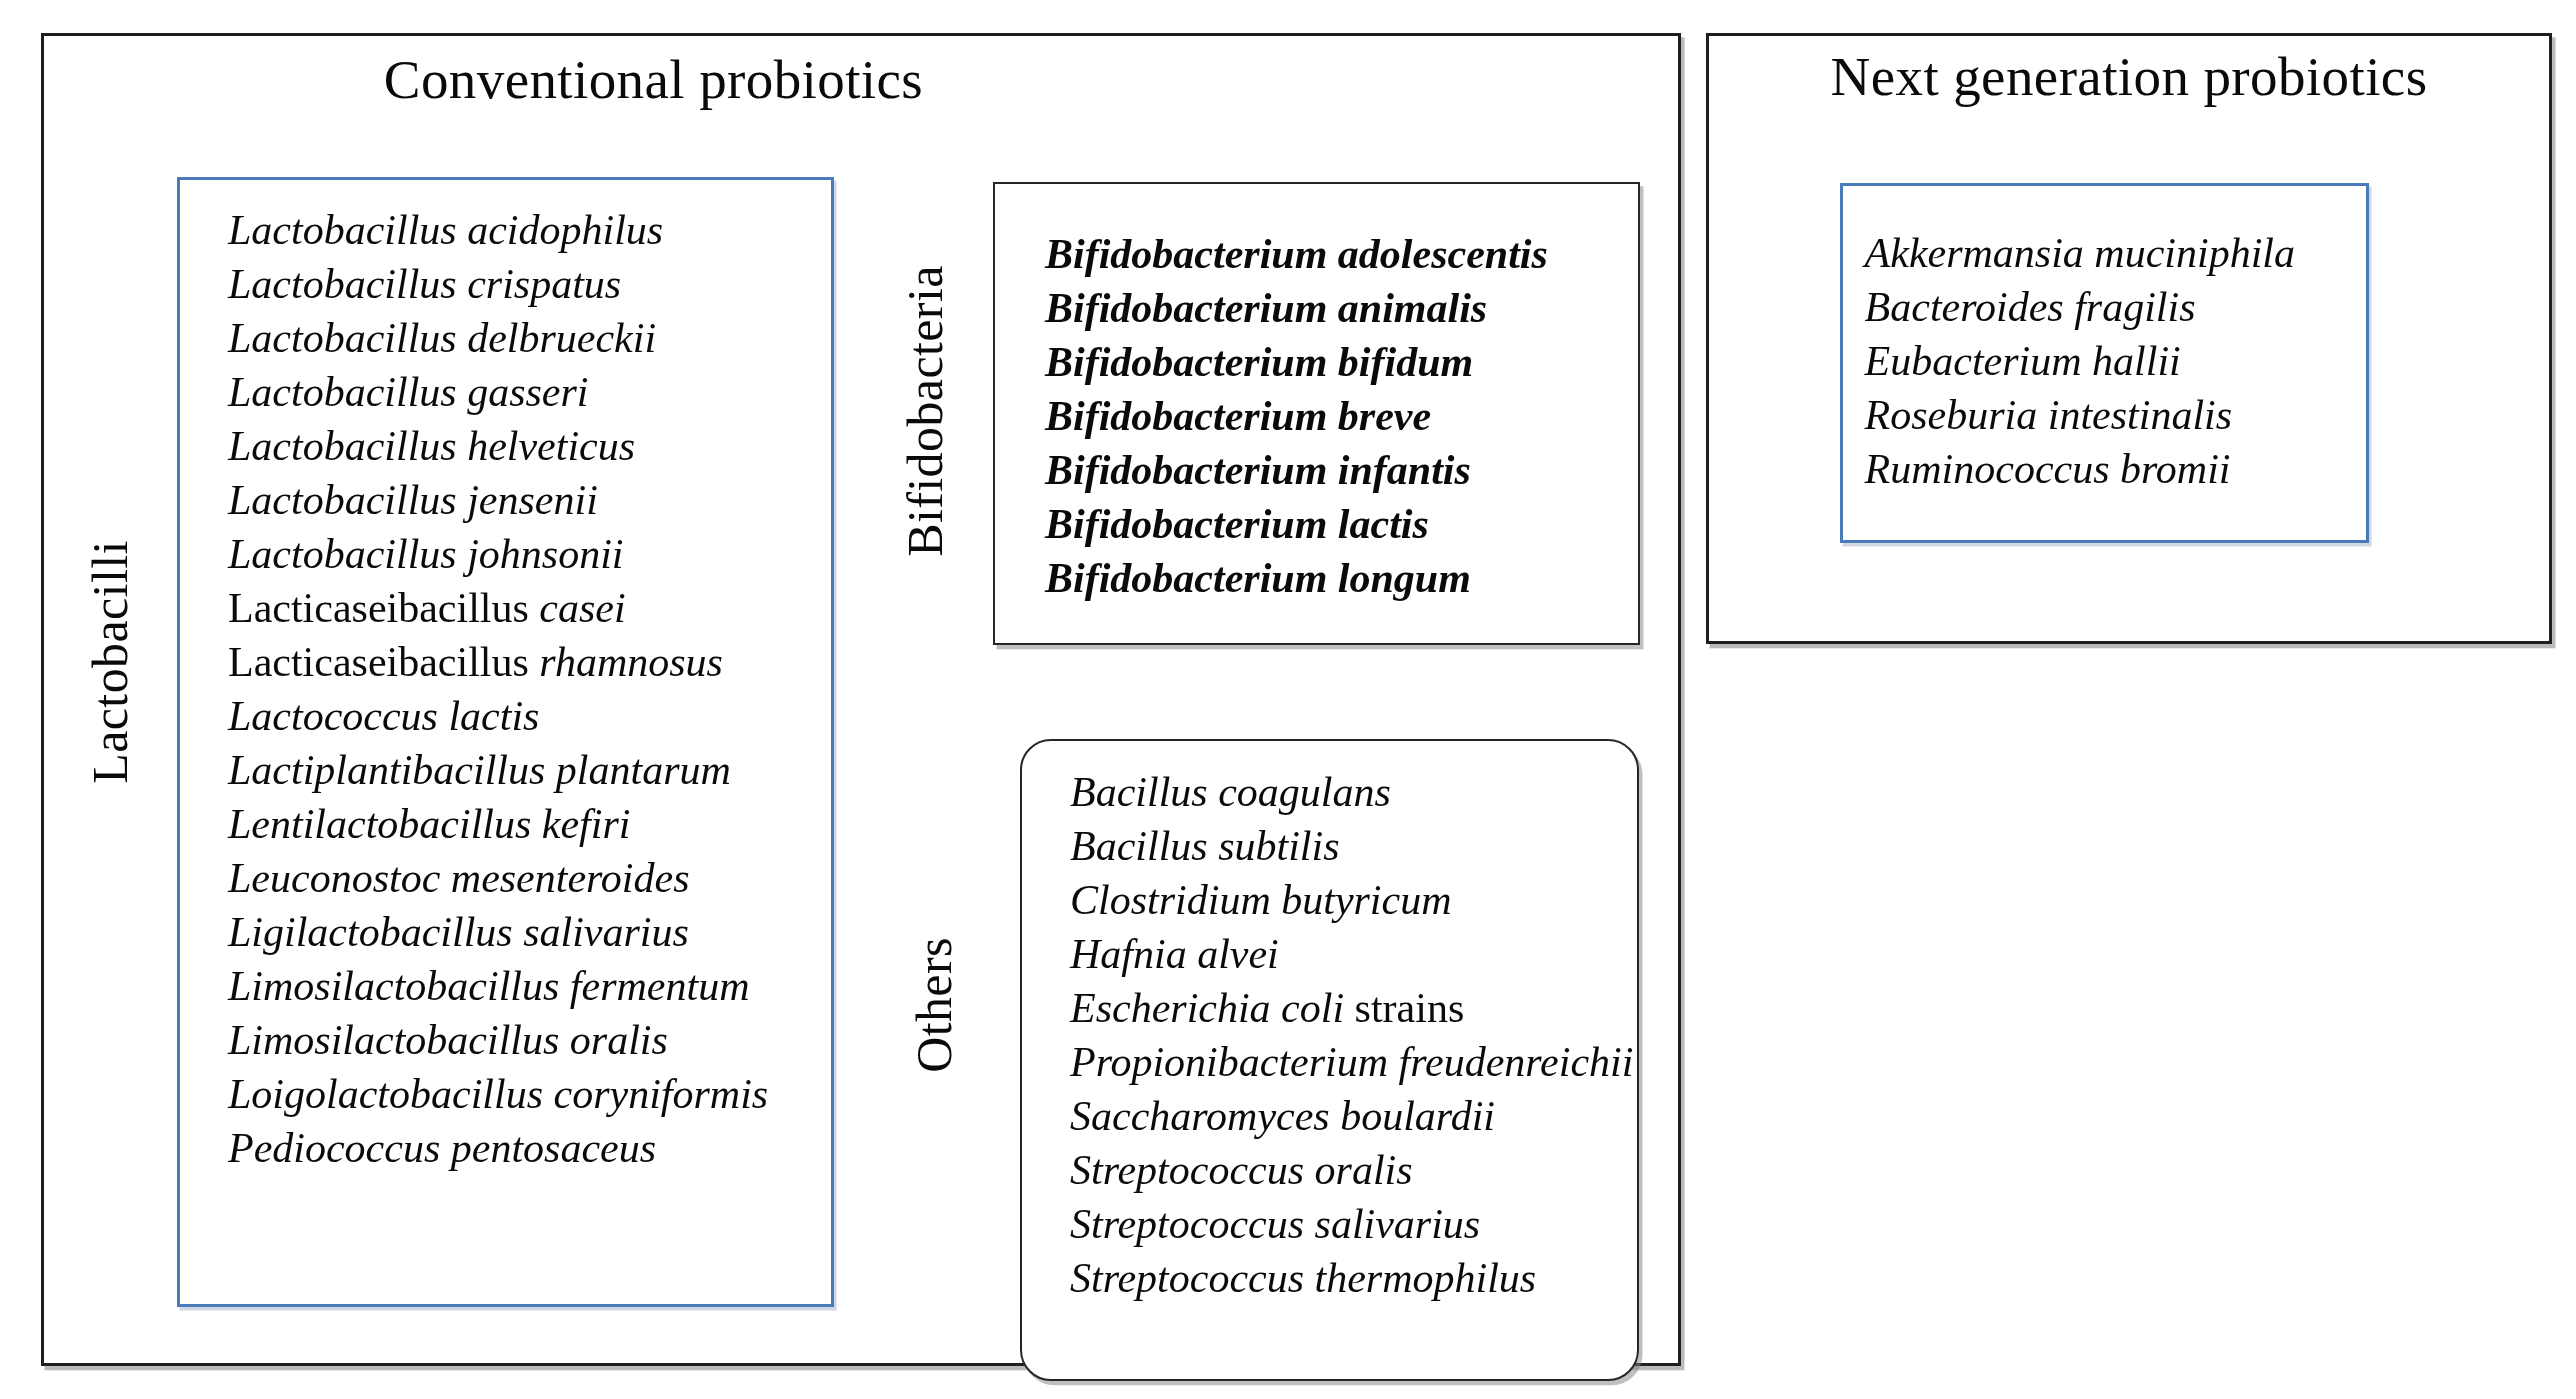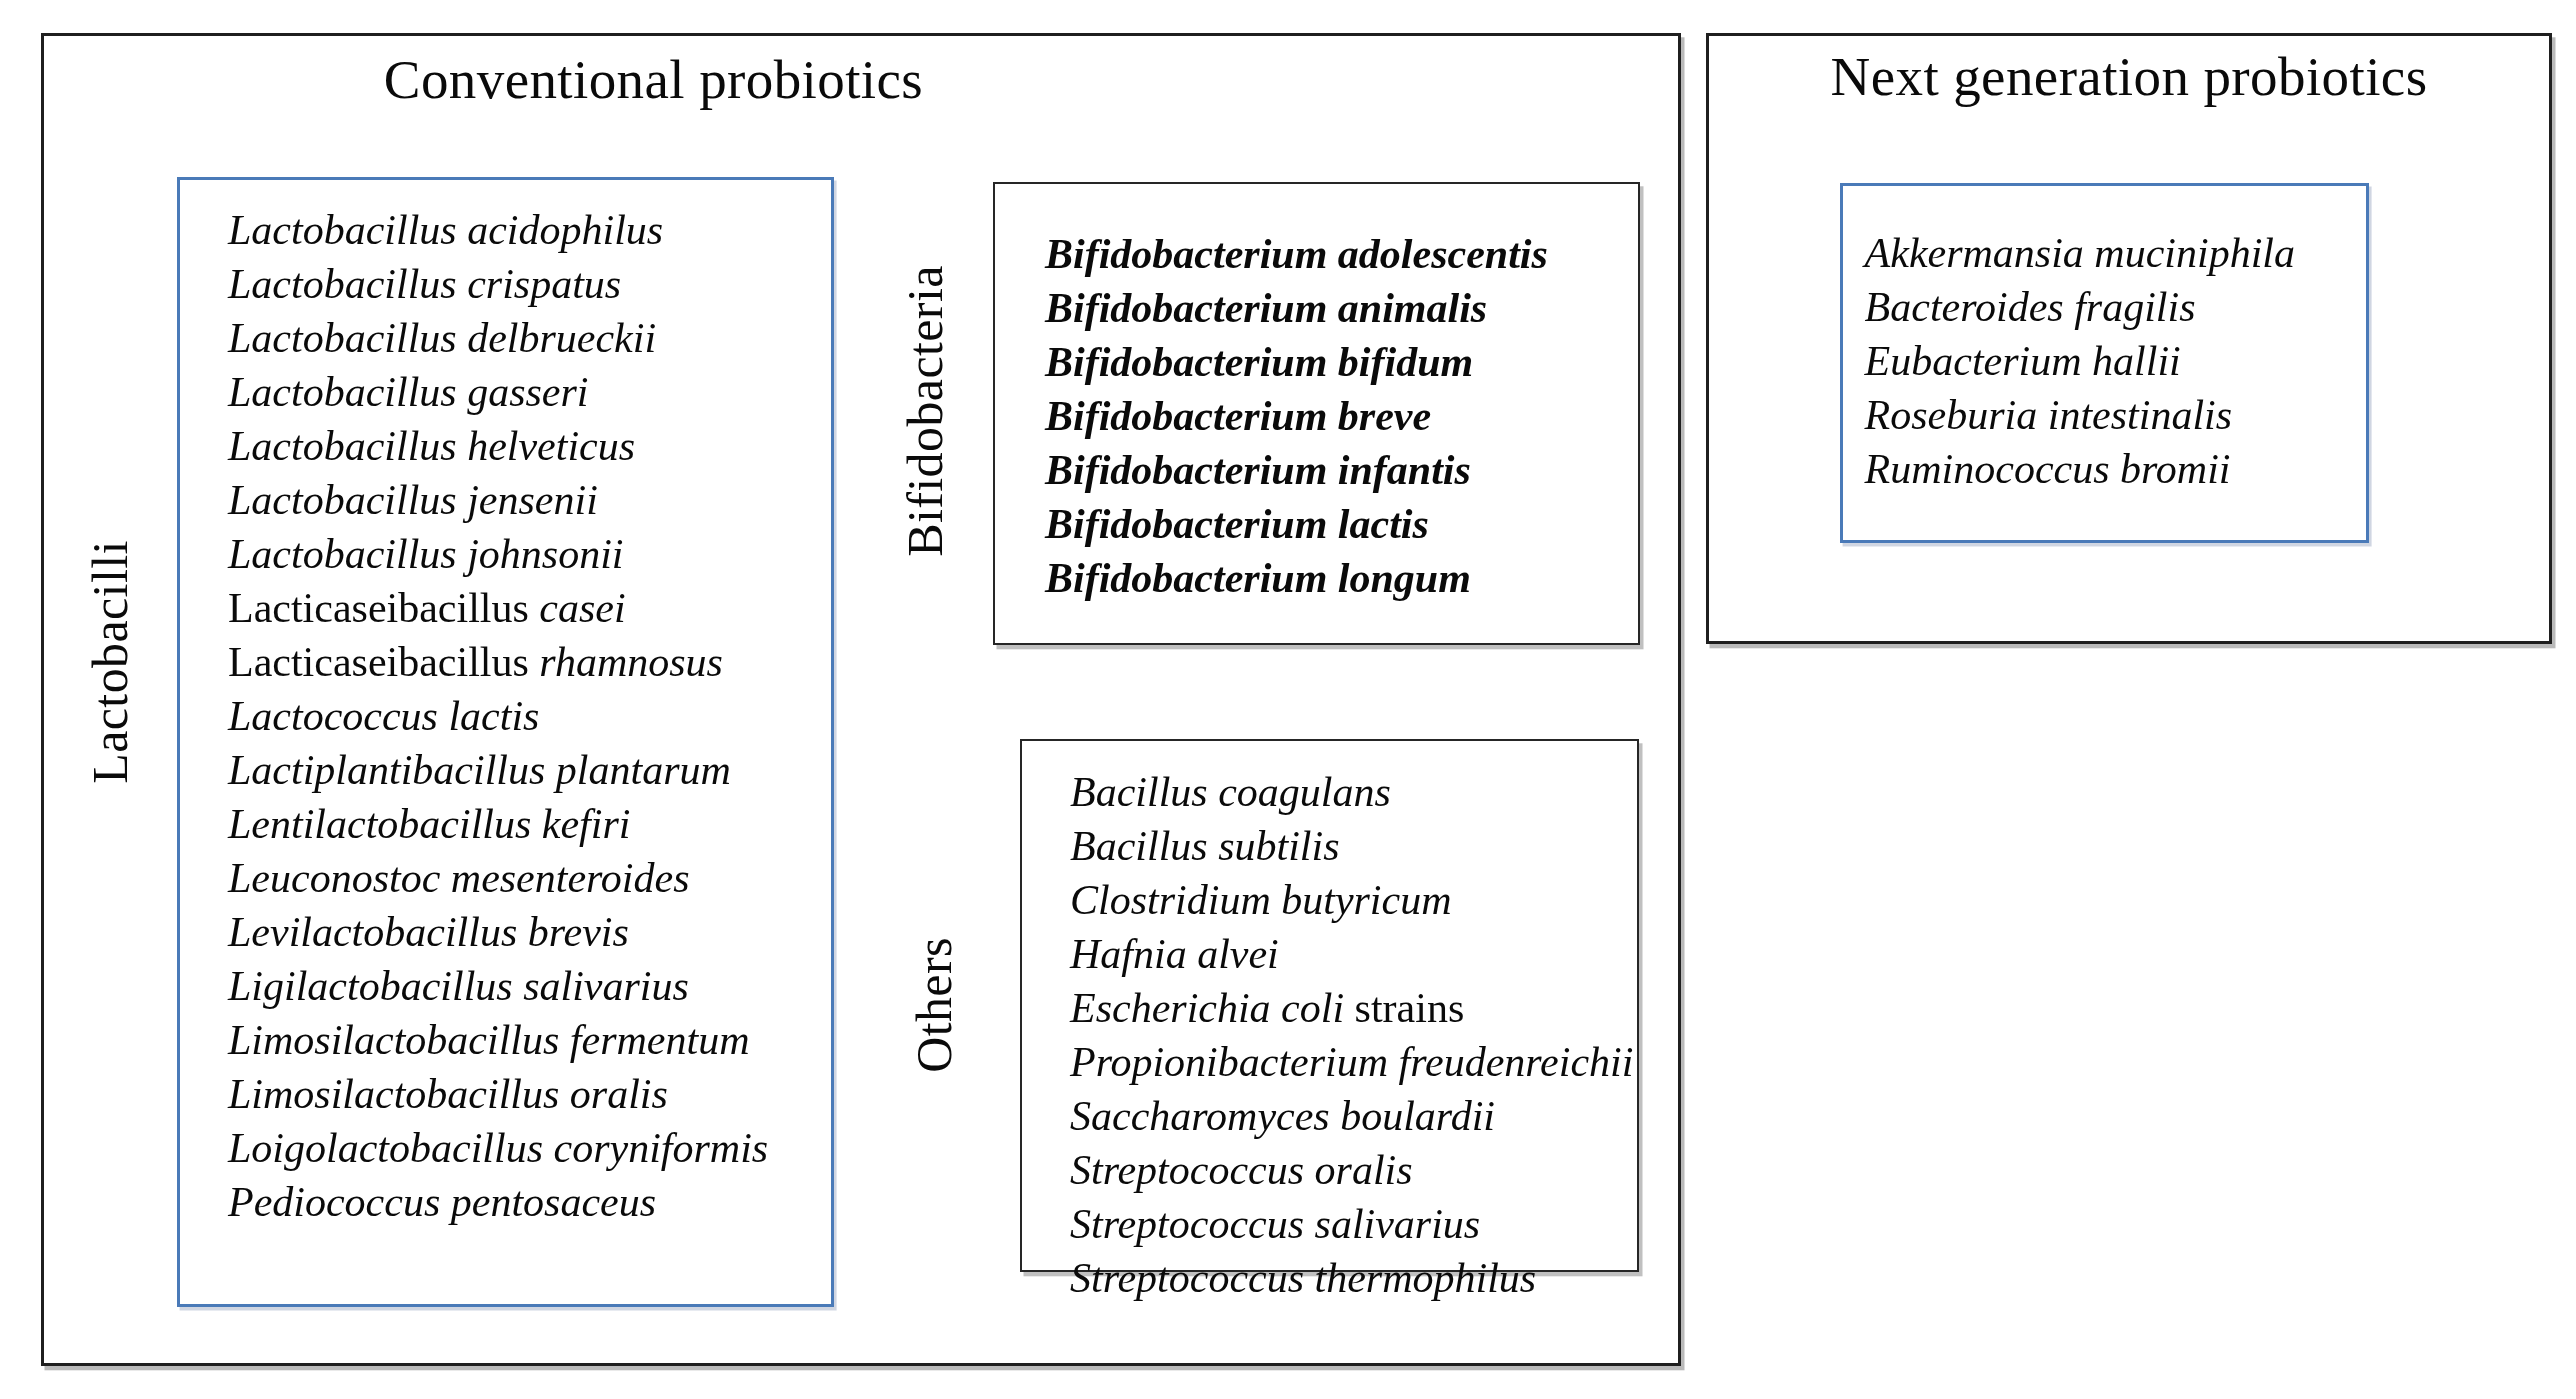--- a/index.html
+++ b/index.html
@@ -45,21 +45,21 @@
   .blue-ngp   { left: 1840px; top: 183px; width: 529px; height: 360px;  }
 
   .black-box {
     position: absolute;
     box-sizing: border-box;
     border: 2.6px solid #262626;
     box-shadow: 3.5px 4.3px 0 rgba(130,130,130,0.5);
     background: #ffffff;
   }
   .black-bifido { left: 993px; top: 182px; width: 647px; height: 463px; font-weight: bold; }
-  .black-others { left: 1020px; top: 739px; width: 619px; height: 533px; }
+  .black-others { left: 1020px; top: 739px; width: 619px; height: 642px; border-radius: 31px; }
 
   .species-list { position: absolute; left: 0; top: 0; right: 0; }
   .list-lacto  { padding: 22.5px 0 0 48px; }
   .list-bifido { padding: 43px 0 0 50px; }
   .list-others { padding: 24px 0 0 48px; }
   .list-ngp    { padding: 40px 0 0 21.6px; }
 
   .species-line {
     font-size: 42px;
     line-height: 54px;
@@ -108,21 +108,20 @@
         <div class="species-line"><span class="seg-i">Lactobacillus gasseri</span></div>
         <div class="species-line"><span class="seg-i">Lactobacillus helveticus</span></div>
         <div class="species-line"><span class="seg-i">Lactobacillus jensenii</span></div>
         <div class="species-line"><span class="seg-i">Lactobacillus johnsonii</span></div>
         <div class="species-line"><span class="seg-r">Lacticaseibacillus</span><span class="seg-i"> casei</span></div>
         <div class="species-line"><span class="seg-r">Lacticaseibacillus</span><span class="seg-i"> rhamnosus</span></div>
         <div class="species-line"><span class="seg-i">Lactococcus lactis</span></div>
         <div class="species-line"><span class="seg-i">Lactiplantibacillus plantarum</span></div>
         <div class="species-line"><span class="seg-i">Lentilactobacillus kefiri</span></div>
         <div class="species-line"><span class="seg-i">Leuconostoc mesenteroides</span></div>
-        <div class="species-line"><span class="seg-i">Levilactobacillus brevis</span></div>
         <div class="species-line"><span class="seg-i">Ligilactobacillus salivarius</span></div>
         <div class="species-line"><span class="seg-i">Limosilactobacillus fermentum</span></div>
         <div class="species-line"><span class="seg-i">Limosilactobacillus oralis</span></div>
         <div class="species-line"><span class="seg-i">Loigolactobacillus coryniformis</span></div>
         <div class="species-line"><span class="seg-i">Pediococcus pentosaceus</span></div>
       </div>
   </div>
   <div class="vlabel vlabel-lacto">
     <span>Lactobacilli</span>
   </div>

